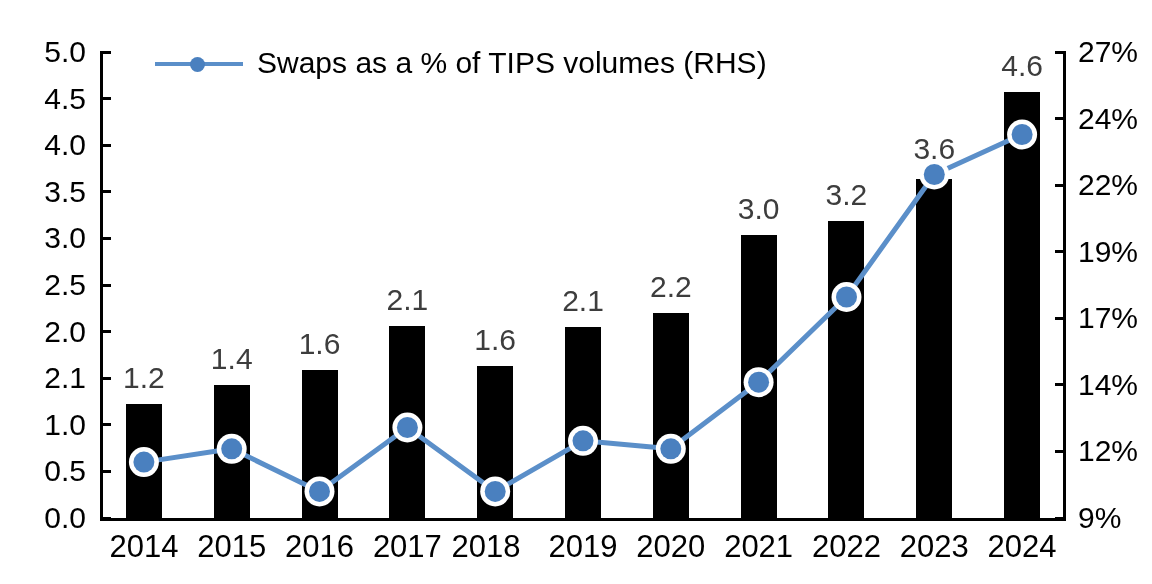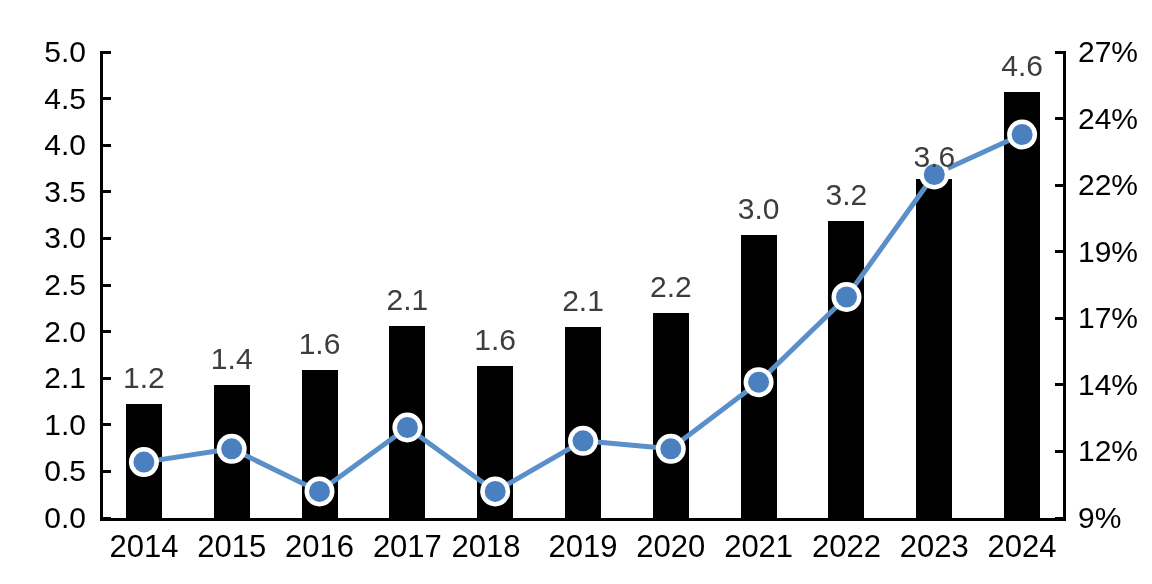--- a/index.html
+++ b/index.html
@@ -267,34 +267,41 @@
   <div id="bar-labels">
       <div class="bar-label" style="left: 98.9091px; width: 90px; top: 363.296px; color: rgb(61, 61, 61);">1.2</div>
       <div class="bar-label" style="left: 186.727px; width: 90px; top: 343.724px; color: rgb(61, 61, 61);">1.4</div>
       <div class="bar-label" style="left: 274.545px; width: 90px; top: 328.812px; color: rgb(61, 61, 61);">1.6</div>
       <div class="bar-label" style="left: 362.364px; width: 90px; top: 285.008px; color: rgb(61, 61, 61);">2.1</div>
       <div class="bar-label" style="left: 450.182px; width: 90px; top: 325.084px; color: rgb(61, 61, 61);">1.6</div>
       <div class="bar-label" style="left: 538px; width: 90px; top: 285.94px; color: rgb(61, 61, 61);">2.1</div>
       <div class="bar-label" style="left: 625.818px; width: 90px; top: 271.96px; color: rgb(61, 61, 61);">2.2</div>
       <div class="bar-label" style="left: 713.636px; width: 90px; top: 193.672px; color: rgb(61, 61, 61);">3.0</div>
       <div class="bar-label" style="left: 801.455px; width: 90px; top: 179.692px; color: rgb(61, 61, 61);">3.2</div>
-      <div class="bar-label" style="left: 889.273px; width: 90px; top: 142px; color: rgb(61, 61, 61);">3.6</div>
+      <div class="bar-label" style="left: 889.273px; width: 90px; top: 134px; color: rgb(61, 61, 61);">3.6</div>
       <div class="bar-label" style="left: 977.091px; width: 90px; top: 51.076px; color: rgb(61, 61, 61);">4.6</div>
     </div>
 
   <div id="cat-labels">
       <div class="cat-label" style="left: 93.9091px; width: 100px;">2014</div>
       <div class="cat-label" style="left: 181.727px; width: 100px;">2015</div>
       <div class="cat-label" style="left: 269.545px; width: 100px;">2016</div>
       <div class="cat-label" style="left: 357.364px; width: 100px;">2017</div>
       <div class="cat-label" style="left: 436px; width: 100px;">2018</div>
       <div class="cat-label" style="left: 533px; width: 100px;">2019</div>
       <div class="cat-label" style="left: 620.818px; width: 100px;">2020</div>
       <div class="cat-label" style="left: 708.636px; width: 100px;">2021</div>
       <div class="cat-label" style="left: 796.455px; width: 100px;">2022</div>
       <div class="cat-label" style="left: 884.273px; width: 100px;">2023</div>
       <div class="cat-label" style="left: 972.091px; width: 100px;">2024</div>
     </div>
 
   <div id="legend">
+    <div class="legend-row">
+      <div class="legend-swatch-line">
+        <div class="lseg"></div>
+        <div class="ldot"></div>
+      </div>
+      <span class="legend-text">Swaps as a % of TIPS volumes (RHS)</span>
+    </div>
   </div>
 
 </div>
 
 </body></html>

